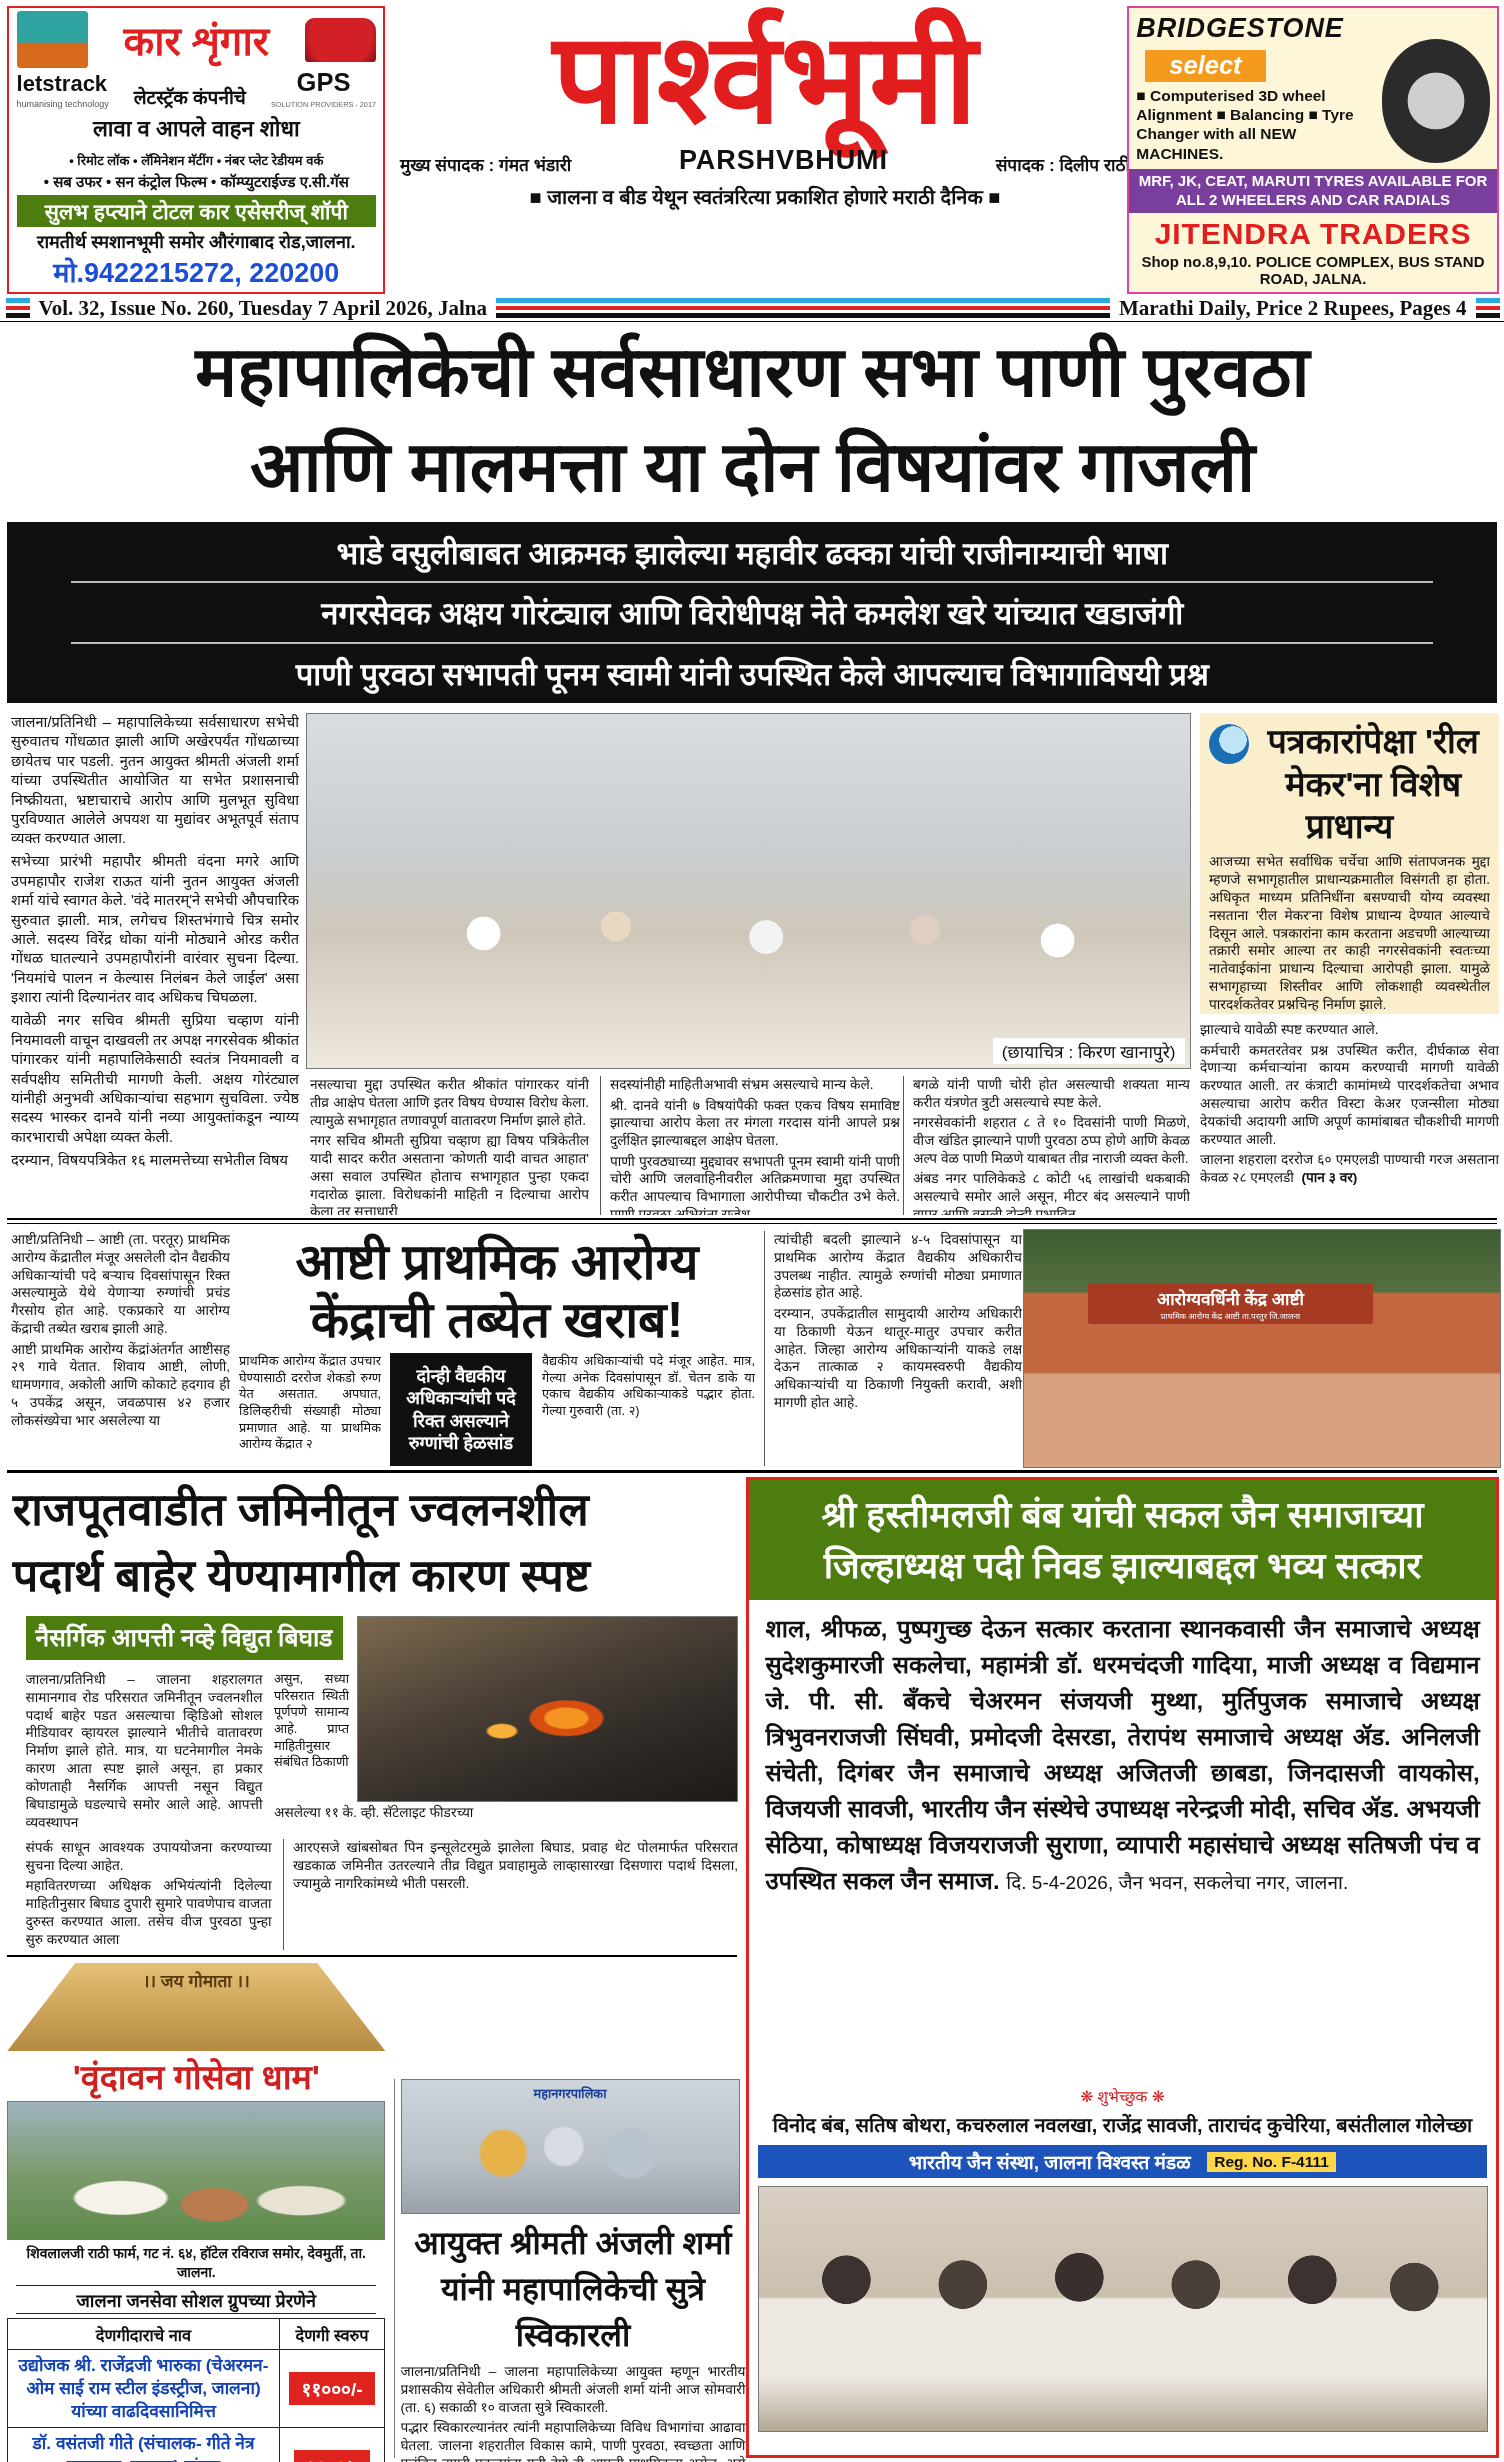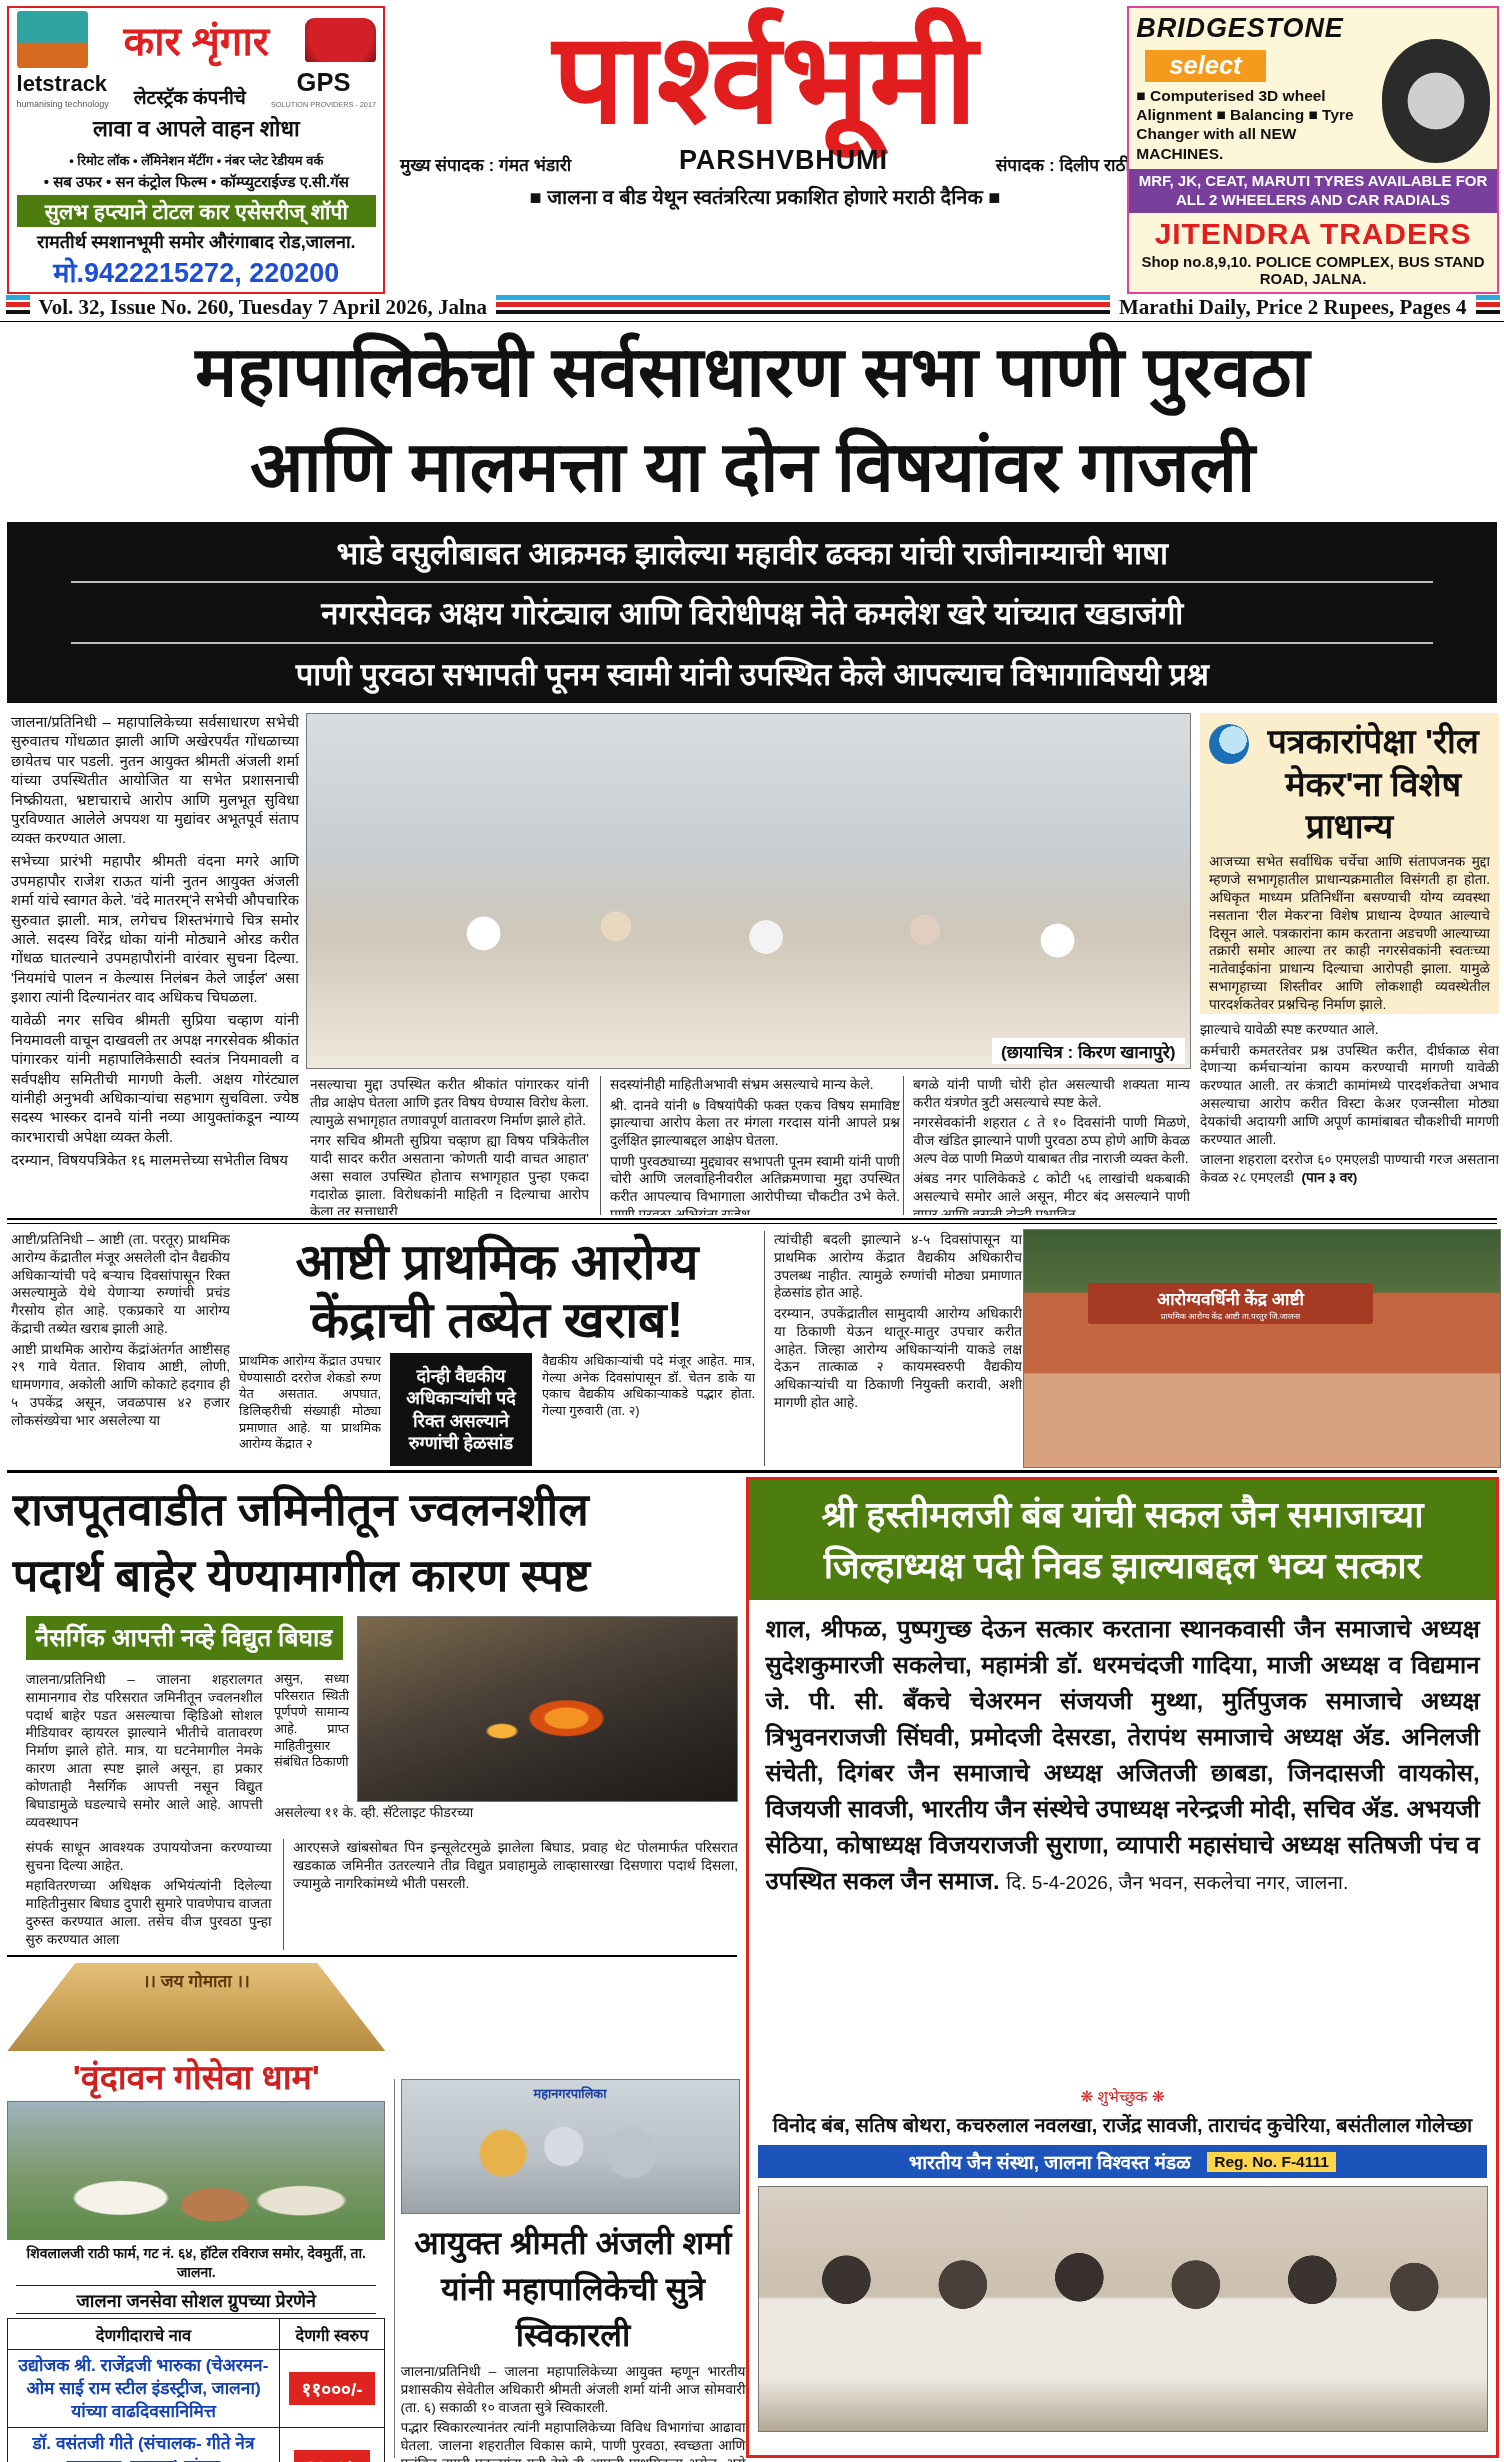--- a/index.html
+++ b/index.html
@@ -9,21 +9,21 @@
   .b{font-weight:bold}
   .ctr{text-align:center}
   .just{text-align:justify}
   .serif{font-family:"Liberation Serif","DejaVu Serif",serif}
   .bodytxt{font-size:14.6px;line-height:1.33;text-align:justify}
   .bodytxt p{margin:0 0 3.6px 0}
   .minitxt{font-size:13.7px;line-height:1.3;text-align:justify}
   .minitxt p{margin:0 0 2.7px 0}
   .photo{position:absolute;overflow:hidden;border:0.9px solid #777}
   .cap{position:absolute;right:5.5px;bottom:3.6px;background:#fff;padding:1.8px 9px;
-       font-size:17.3px;font-weight:bold}
+       font-size:17.3px;font-weight:normal}
   .vline{border-left:0.9px solid #555}
   .rule{position:absolute;background:#000}
   .stripeset{display:flex;flex-direction:column;gap:2.7px;justify-content:center}
   .stripeset i{display:block;height:4.6px}
   .s-blue{background:#2aa9e1}.s-red{background:#e02525}.s-black{background:#111}
   .redband{background:#4d7c0f;color:#fff}
   .chip{background:#df241f;color:#fff;font-weight:bold;display:inline-block;padding:3.6px 12.8px}
   table.don{border-collapse:collapse;width:100%;font-size:15.5px}
   table.don td,table.don th{border:1.8px solid #222;padding:3.6px 5.5px;vertical-align:middle}
   .blue-name{color:#1443b5;font-weight:bold;text-align:center;font-size:17.3px;line-height:1.35}
@@ -73,21 +73,21 @@
       <div class="b" style="font-size:27px;font-style:italic;letter-spacing:0.9px">BRIDGESTONE</div>
       <div class="b" style="display:inline-block;background:#f49a1c;color:#fff;font-style:italic;font-size:25.5px;padding:1.8px 24px;border-radius:1px;margin:5.5px 0 3.6px 9px">select</div>
       <div class="b" style="font-size:15.5px;width:228px;line-height:1.25">■ Computerised 3D wheel Alignment  ■ Balancing  ■ Tyre Changer with all NEW MACHINES.</div>
       <span style="position:absolute;right:7.3px;top:31px;width:108px;height:124px;border-radius:50%/48%;background:radial-gradient(circle at 50% 50%,#cfcfcf 0 34%,#2b2b2b 35% 100%)"></span>
     </div>
     <div class="b ctr" style="background:#7a3f9d;color:#fff;font-size:15px;padding:3.6px 5.5px;line-height:1.25">MRF, JK, CEAT, MARUTI TYRES AVAILABLE FOR ALL 2 WHEELERS AND CAR RADIALS</div>
     <div class="b ctr" style="color:#e21d1d;font-size:30px;letter-spacing:0.9px;margin-top:3.6px">JITENDRA TRADERS</div>
     <div class="ctr" style="font-size:15px;font-weight:bold;margin-top:1.8px">Shop no.8,9,10. POLICE COMPLEX, BUS STAND ROAD, JALNA.</div>
   </div>
 
-  <div class="abs serif" style="left:0;top:295px;width:1505px;height:27px;display:flex;align-items:flex-start;padding:0 5.5px;box-sizing:border-box;border-bottom:1.8px solid #000">
+  <div class="abs serif" style="left:0;top:295px;width:1505px;height:27px;display:flex;align-items:center;padding:0 5.5px;box-sizing:border-box;border-bottom:1.8px solid #000">
     <span class="stripeset" style="width:24px">
         <i class="s-blue"></i>
         <i class="s-red"></i>
         <i class="s-black"></i>
       </span>
     <span class="b" style="font-size:21px;margin:0 9px">Vol. 32, Issue No. 260, Tuesday 7 April 2026, Jalna</span>
     <span class="stripeset" style="flex:1">
         <i class="s-blue"></i>
         <i class="s-red"></i>
         <i class="s-black"></i>

